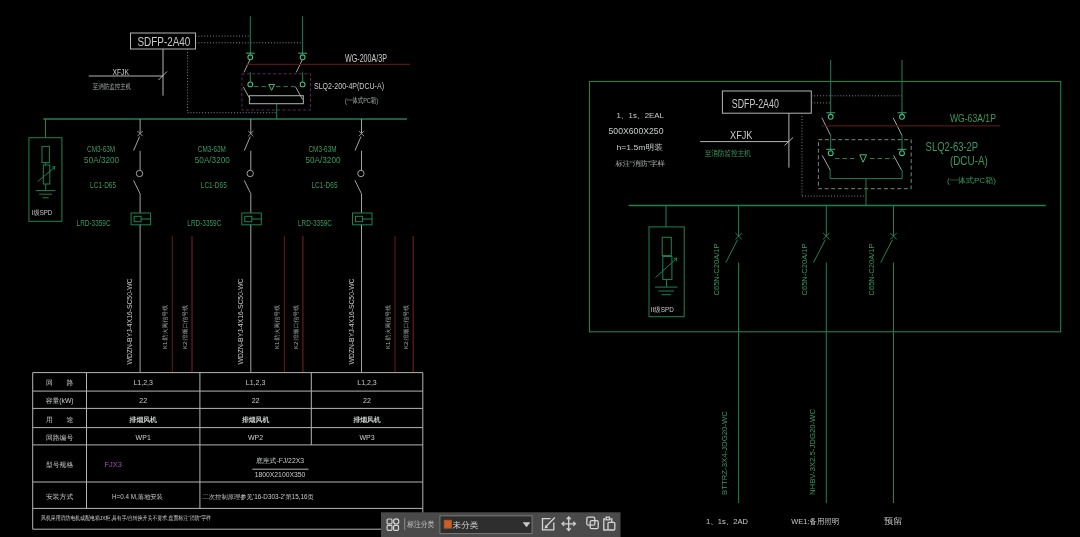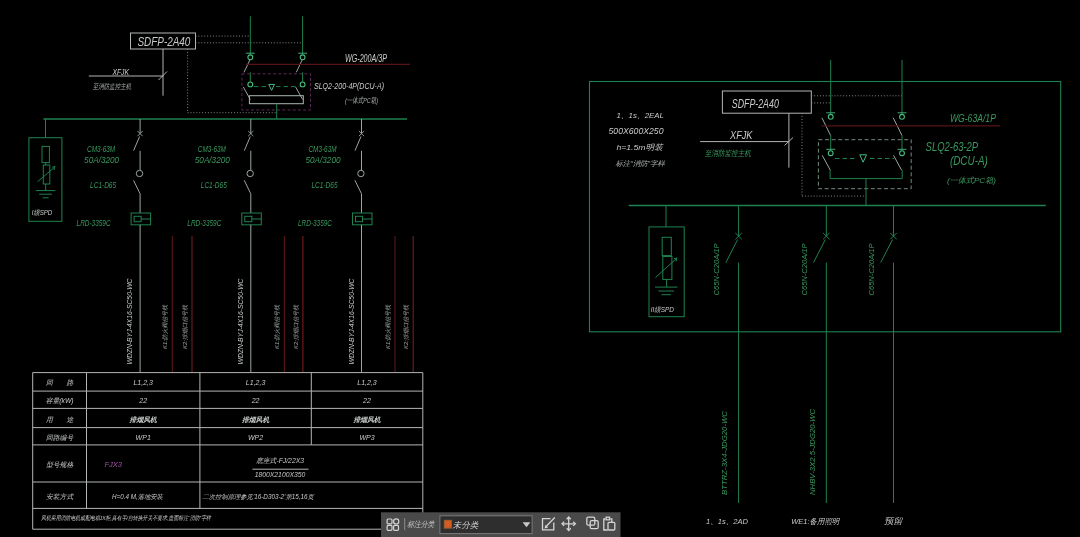--- a/index.html
+++ b/index.html
@@ -1,15 +1,15 @@
 <!DOCTYPE html>
 <html><head><meta charset="utf-8">
 <style>
 html,body{margin:0;padding:0;background:#000;}
-#c{width:1080px;height:537px;position:relative;background:#fca5a5;overflow:hidden;font-style:italic;}
+#c{width:1080px;height:537px;position:relative;background:#fca5a5;overflow:hidden;}
 </style></head>
 <body>
 <div id="c">
 <svg width="1080" height="537" viewBox="0 0 1080 537" font-family="Liberation Sans, sans-serif">
 <rect x="0" y="0" width="1080" height="537" fill="#000000"></rect>
 <rect x="130.5" y="33" width="65" height="16" fill="none" stroke="#b2b6b3" stroke-width="1"></rect>
 <text x="137.4" y="46.3" font-size="12" fill="#c8ccc9" text-anchor="start" font-weight="normal" textLength="53" lengthAdjust="spacingAndGlyphs">SDFP-2A40</text>
 <line x1="163" y1="49" x2="163" y2="95.7" stroke="#b2b6b3" stroke-width="1"></line>
 <line x1="88.8" y1="76" x2="163" y2="76" stroke="#b2b6b3" stroke-width="1"></line>
 <line x1="158.5" y1="80" x2="167" y2="71.5" stroke="#b2b6b3" stroke-width="1"></line>

